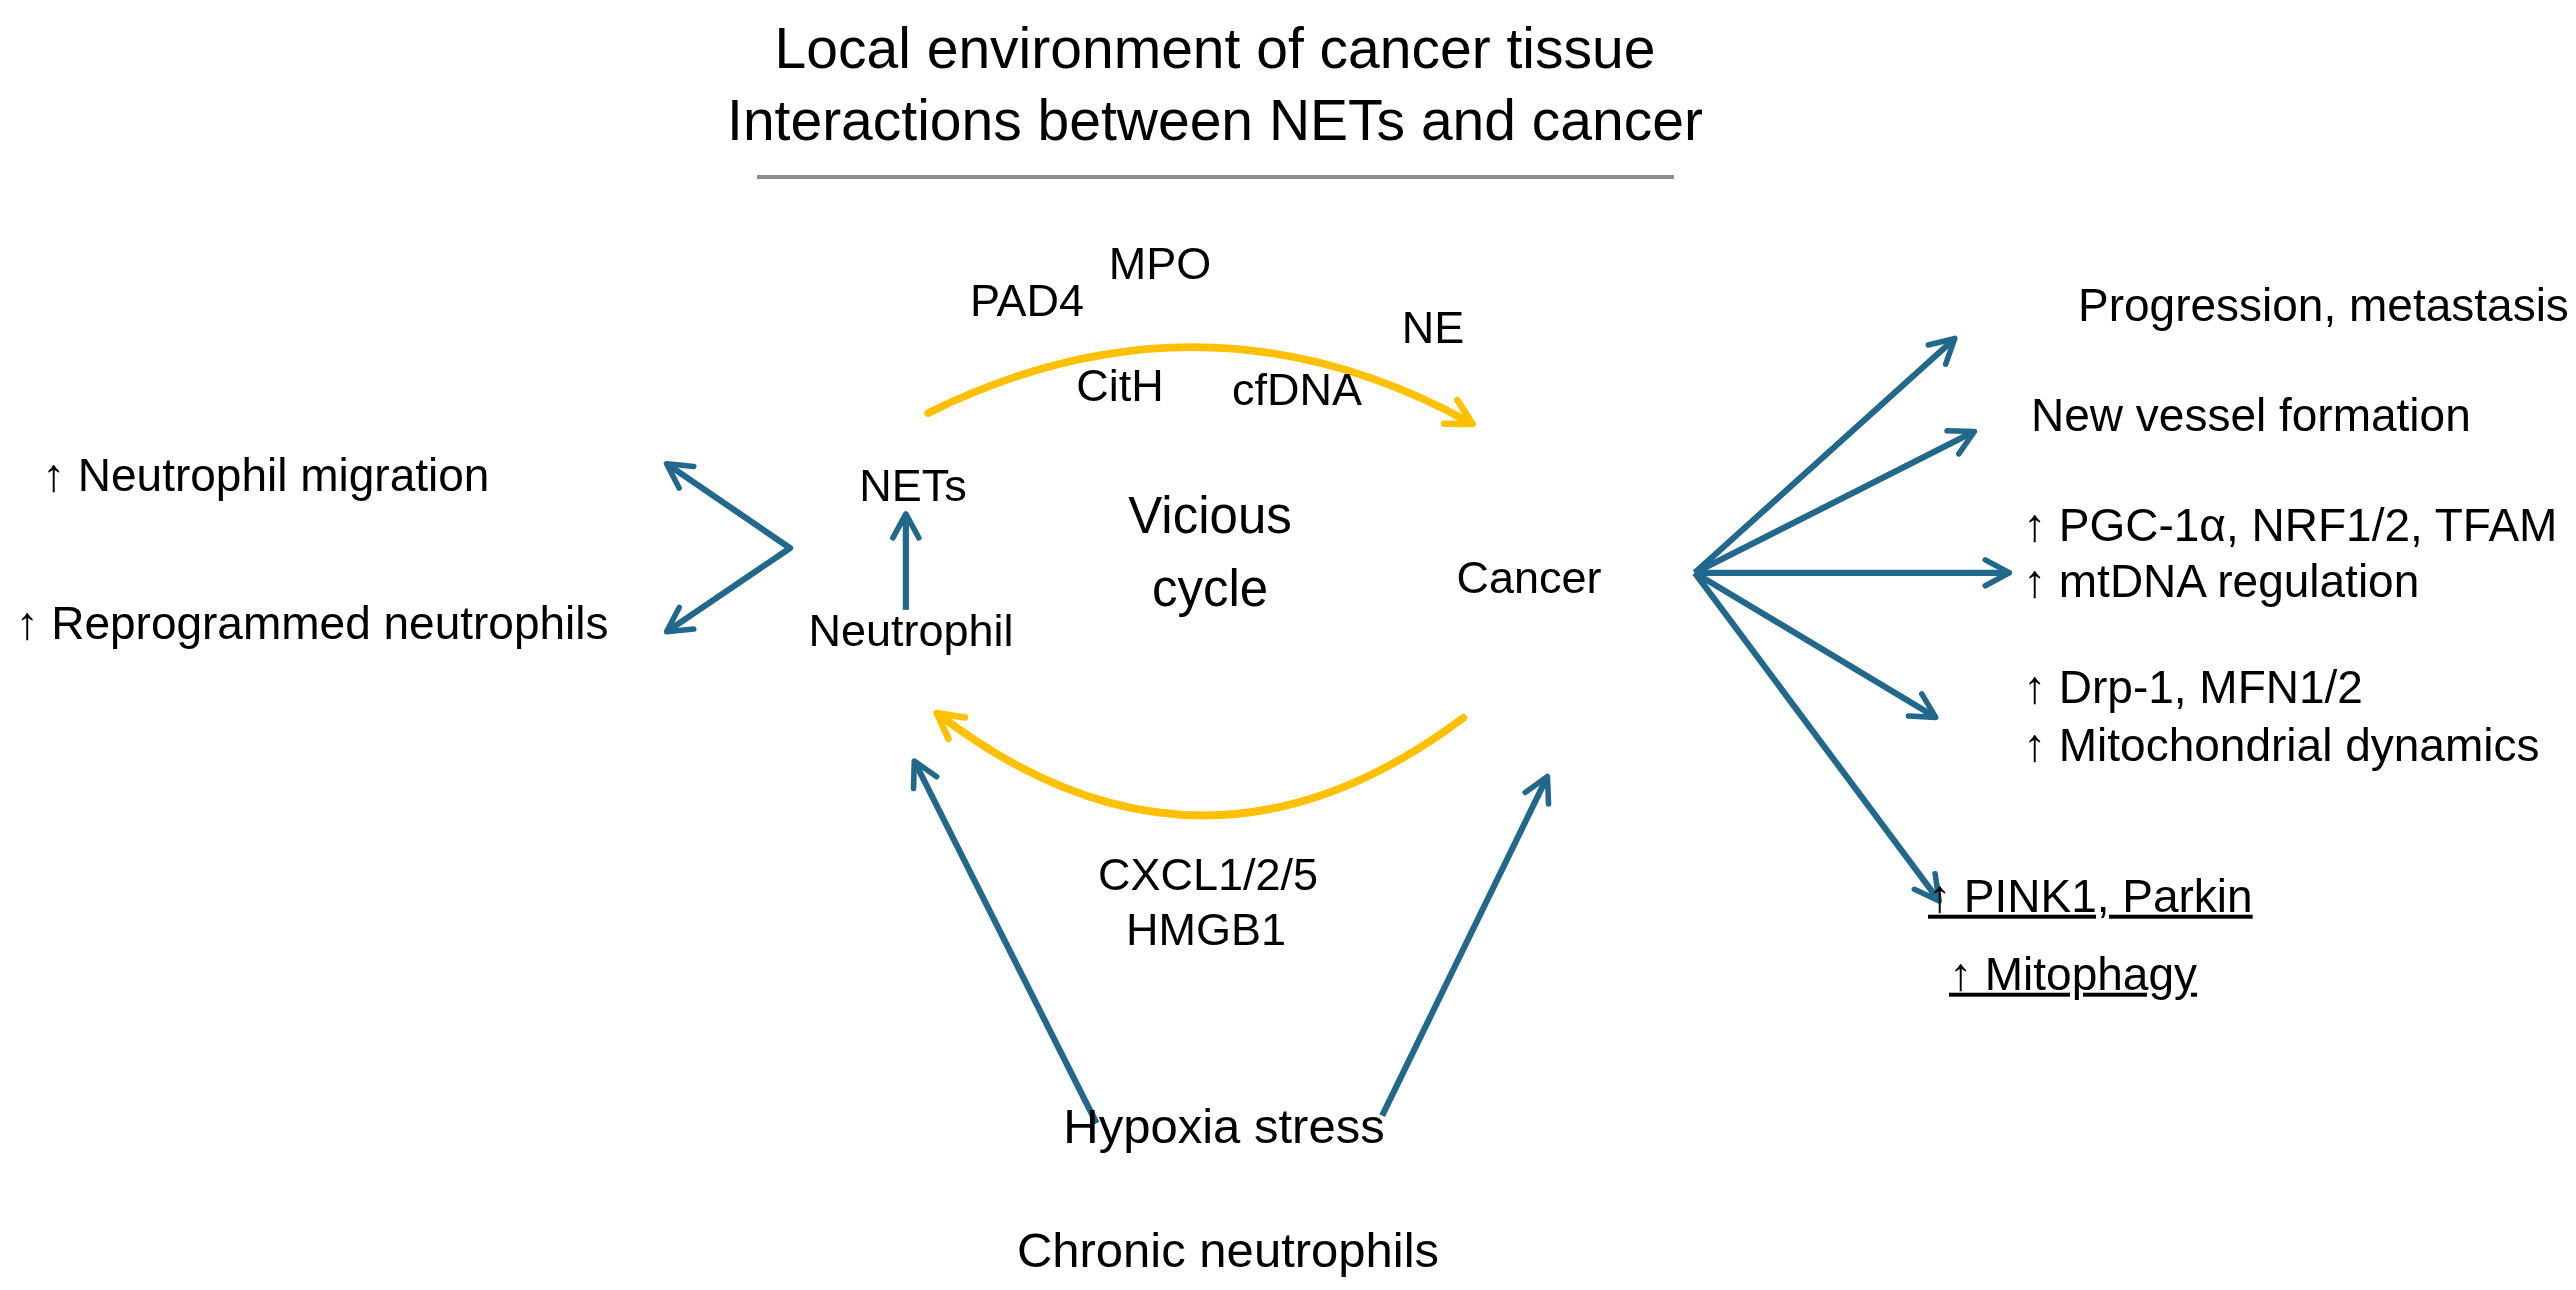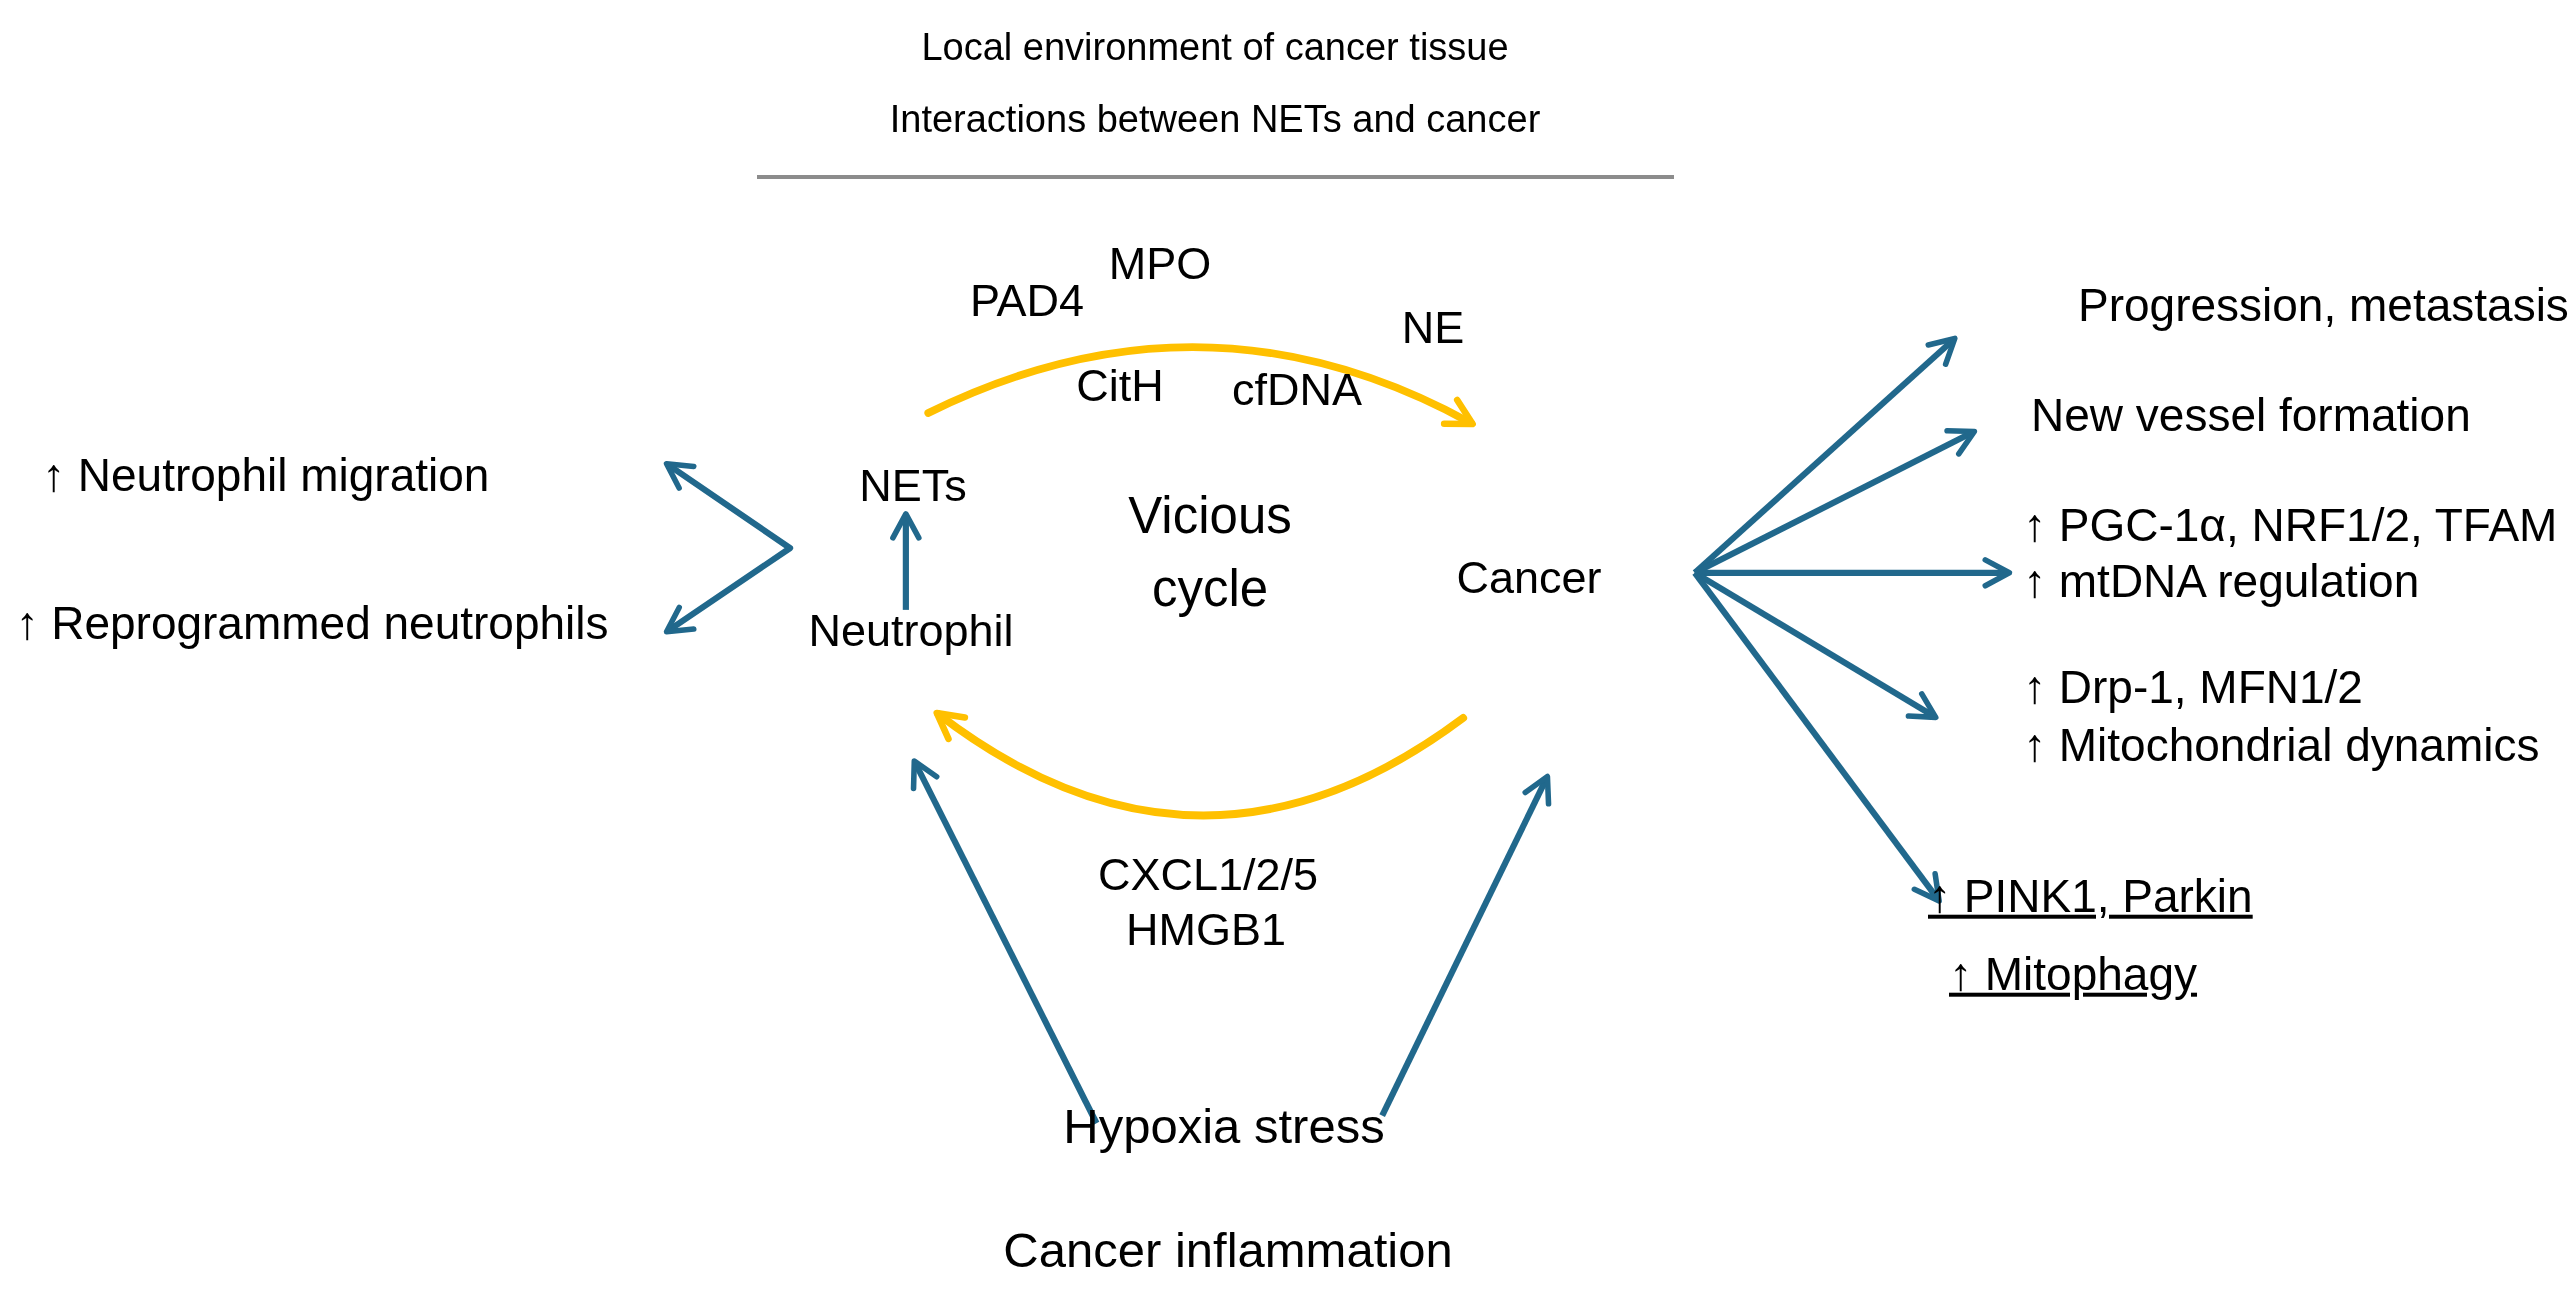--- a/index.html
+++ b/index.html
@@ -13,21 +13,21 @@
   }
   .lbl{
     position:absolute;
     white-space:nowrap;
     transform:translate(-50%,-50%);
     font-size:45px;
     color:#000;
     line-height:1.1;
   }
   .lbl.left-anchor{transform:translate(0,-50%);}
-  .title{font-size:38px;}
+  .title{font-size:57px;}
   .big{font-size:51px;}
   .side{font-size:46px;}
   .stress{font-size:49px;}
   #divider{
     position:absolute;
     height:3.9px;
   }
   svg.overlay{position:absolute;left:0;top:0;}
 </style>
 </head>
@@ -90,16 +90,16 @@
   <div class="lbl side left-anchor" style="left:2031px;top:305px;margin-left:47px;">Progression, metastasis</div>
   <div class="lbl side left-anchor" style="left:2031px;top:415px;">New vessel formation</div>
   <div class="lbl side left-anchor" style="left:2023px;top:525px;">↑ PGC-1α, NRF1/2, TFAM</div>
   <div class="lbl side left-anchor" style="left:2023px;top:581px;">↑ mtDNA regulation</div>
   <div class="lbl side left-anchor" style="left:2023px;top:687px;">↑ Drp-1, MFN1/2</div>
   <div class="lbl side left-anchor" style="left:2023px;top:745px;">↑ Mitochondrial dynamics</div>
   <div class="lbl side left-anchor" style="left:1928px;top:896px;text-decoration:underline;">↑ PINK1, Parkin</div>
   <div class="lbl side left-anchor" style="left:1949px;top:974px;text-decoration:underline;">↑ Mitophagy</div>
 
   <div class="lbl stress" style="left:1224px;top:1127px;text-align:right;">Hypoxia stress</div>
-  <div class="lbl stress" style="left:1228px;top:1251px;">Cancer inflammation</div>
+  <div class="lbl stress" style="left:1228px;top:1251px;">Chronic neutrophils</div>
 
 </div>
 
 
 </body></html>

